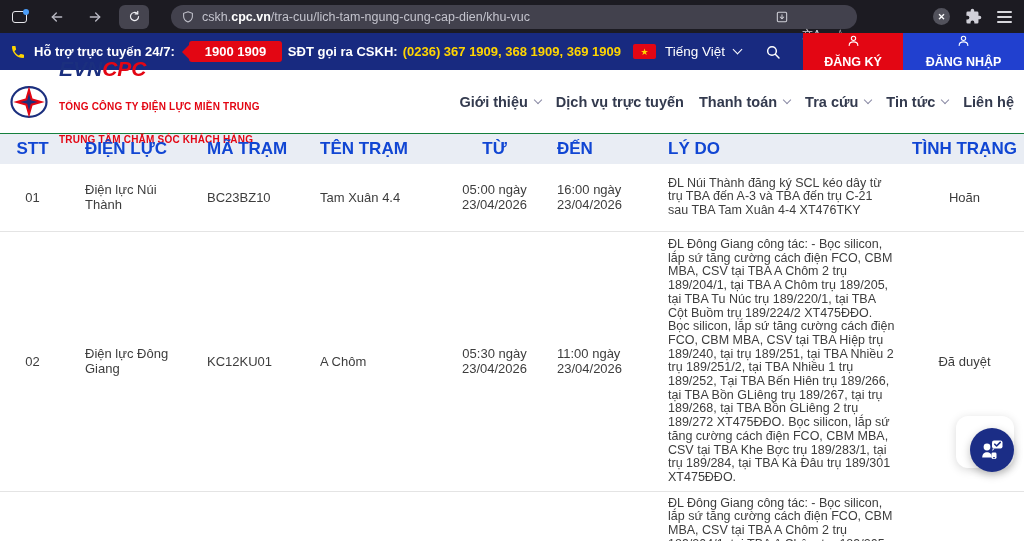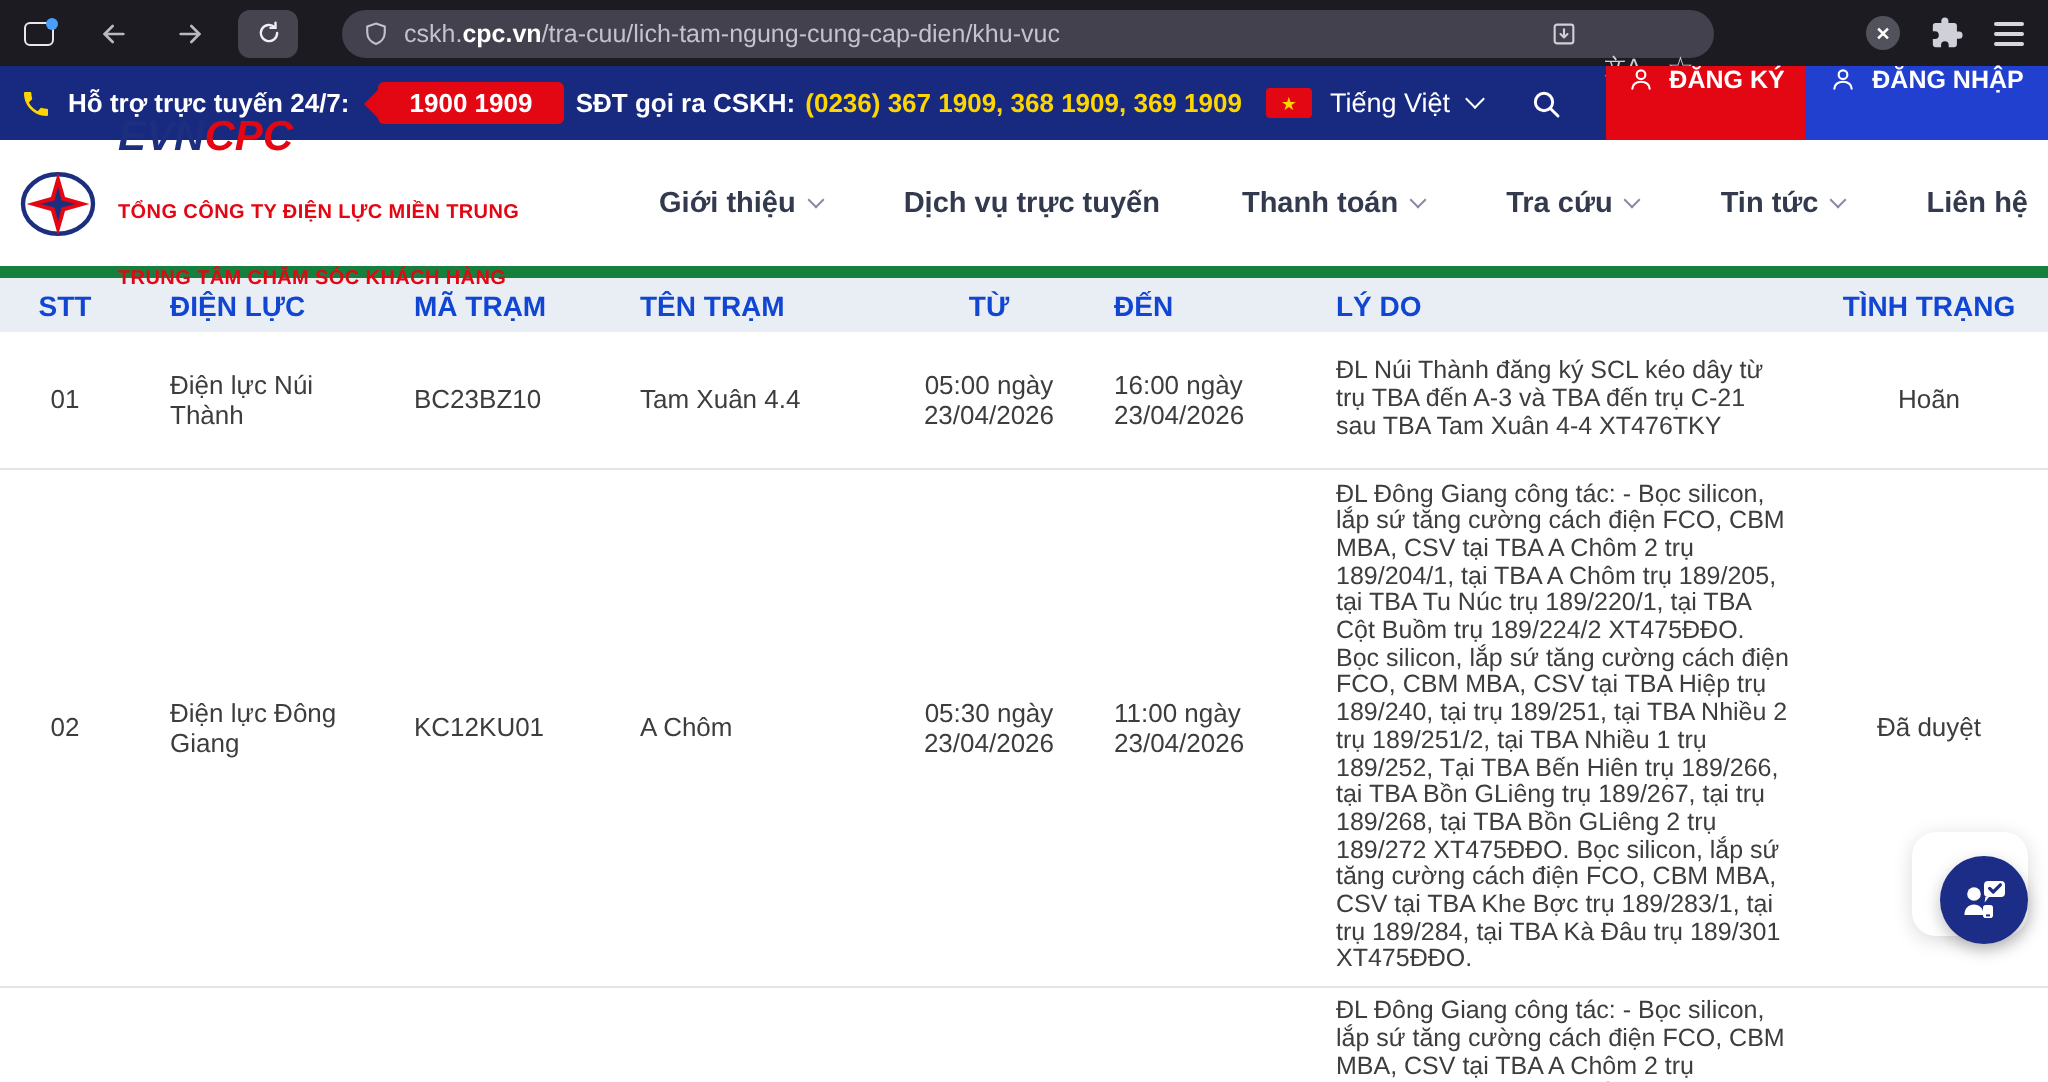--- a/index.html
+++ b/index.html
@@ -33,42 +33,42 @@
                    border:7px solid transparent; border-right-color:#e30613; border-left:0; }
   .tb-mid { display:flex; align-items:center; margin-left:auto; }
   .call-label { font-size:13px; font-weight:700; }
   .call-numbers { font-size:13px; font-weight:700; color:#ffd500; margin-left:5px; }
   .flag { width:23px; height:15px; background:#e30613; border-radius:2px; margin-left:12px;
           display:flex; align-items:center; justify-content:center; color:#ffd500; font-size:9px; }
   .lang { font-size:13.5px; font-weight:400; margin-left:9px; }
   .caret { display:inline-block; width:7px; height:7px; border-right:1.5px solid #fff; border-bottom:1.5px solid #fff;
            transform:rotate(45deg); margin-left:9px; margin-top:-4px; }
   .search-btn { margin-left:24px; margin-right:22px; display:flex; align-items:center; }
-  .auth-btn { height:37px; display:flex; align-items:flex-start; justify-content:center; gap:8px;
-              font-size:12.5px; font-weight:700; color:#fff; cursor:pointer; }
+  .auth-btn { height:37px; display:flex; align-items:center; justify-content:center; gap:8px;
+              font-size:12.5px; font-weight:700; color:#fff; cursor:pointer;flex-direction:column; }
   .register { width:100px; background:#e30613; }
   .login { width:121px; background:#2140cf; }
 
   
   .site-header { height:63px; background:#fff; display:flex; align-items:center; padding:0 10px 0 8px; }
   .logo-wrap { display:flex; align-items:center; }
   .logo-txt { margin-left:9px; }
   .logo-line { font-size:21px; font-weight:800; line-height:22px; }
   .logo-evn { color:#1b2f7e; font-style:italic; }
   .logo-cpc { color:#e30613; font-style:italic; }
   .org { font-size:10px; font-weight:700; color:#e30613; line-height:13px; letter-spacing:.2px;margin-top:20px; }
-  .main-nav { display:flex; align-items:flex-start; margin-left:auto; gap:41px; }
+  .main-nav { display:flex; align-items:flex-start; margin-left:auto; gap:15px; }
   .nav-item { display:flex; align-items:center; font-size:14.5px; font-weight:700; color:#333a4e; cursor:pointer; }
   .nav-caret { display:inline-block; width:6px; height:6px; border-right:1.5px solid #8a8aa5; border-bottom:1.5px solid #8a8aa5;
                transform:rotate(45deg); margin-left:7px; margin-top:-3px; }
 
   
   table { width:1024px; border-collapse:collapse; table-layout:fixed; }
-  thead th { background:#e9edf4; color:#1146d3; font-size:14px; font-weight:700; height:30px;
-             text-align:left; border-top:6px solid #15803d;margin-left:26px; }
+  thead th { background:#e9edf4; color:#1146d3; font-size:17px; font-weight:700; height:30px;
+             text-align:left; border-top:1px solid #15803d;margin-left:26px; }
   tbody td { font-size:13px; color:#3d3d3d; vertical-align:middle; border-bottom:1px solid #e4e4e4; }
   .c-stt { width:65px; text-align:center; }
   .c-dienluc { width:130px; padding-left:20px; padding-right:10px; }
   .c-matram { width:115px; padding-left:12px; }
   .c-tentram { width:130px; padding-left:10px; }
   .c-tu { width:110px; padding-left:7px; padding-right:8px;text-align:center; }
   .c-den { width:110px; padding-left:7px; padding-right:8px; }
   .c-lydo { width:245px; padding-left:8px; padding-right:10px; }
   .c-trangthai { width:119px; text-align:center; }
   td.c-lydo { font-size:12.5px; line-height:13.7px; padding-top:6px; padding-bottom:6px; }

